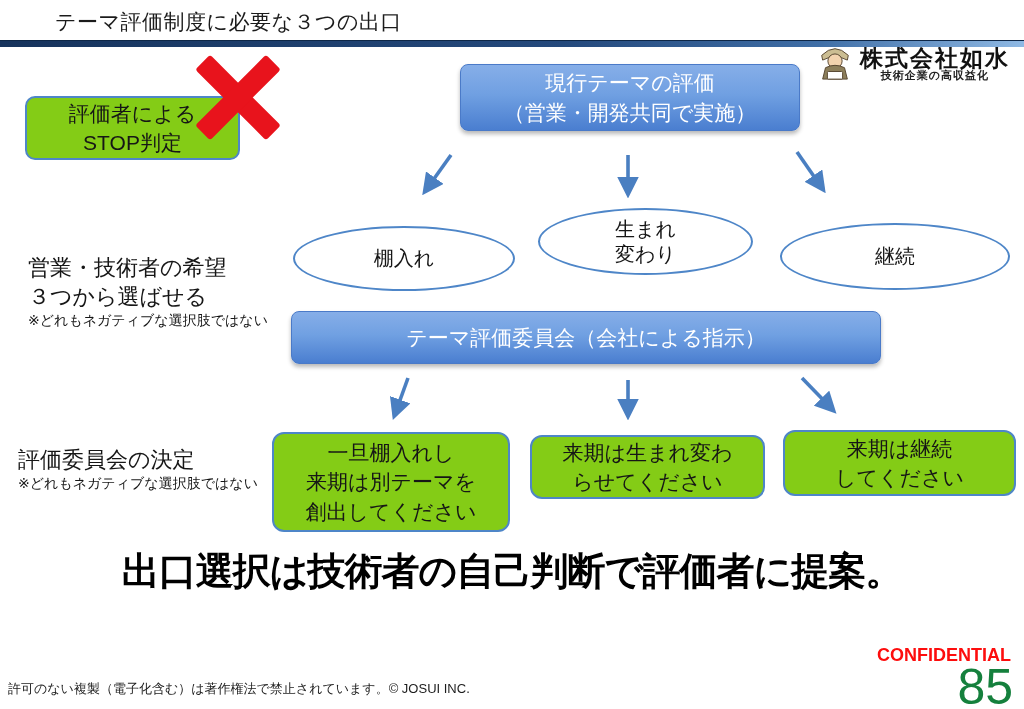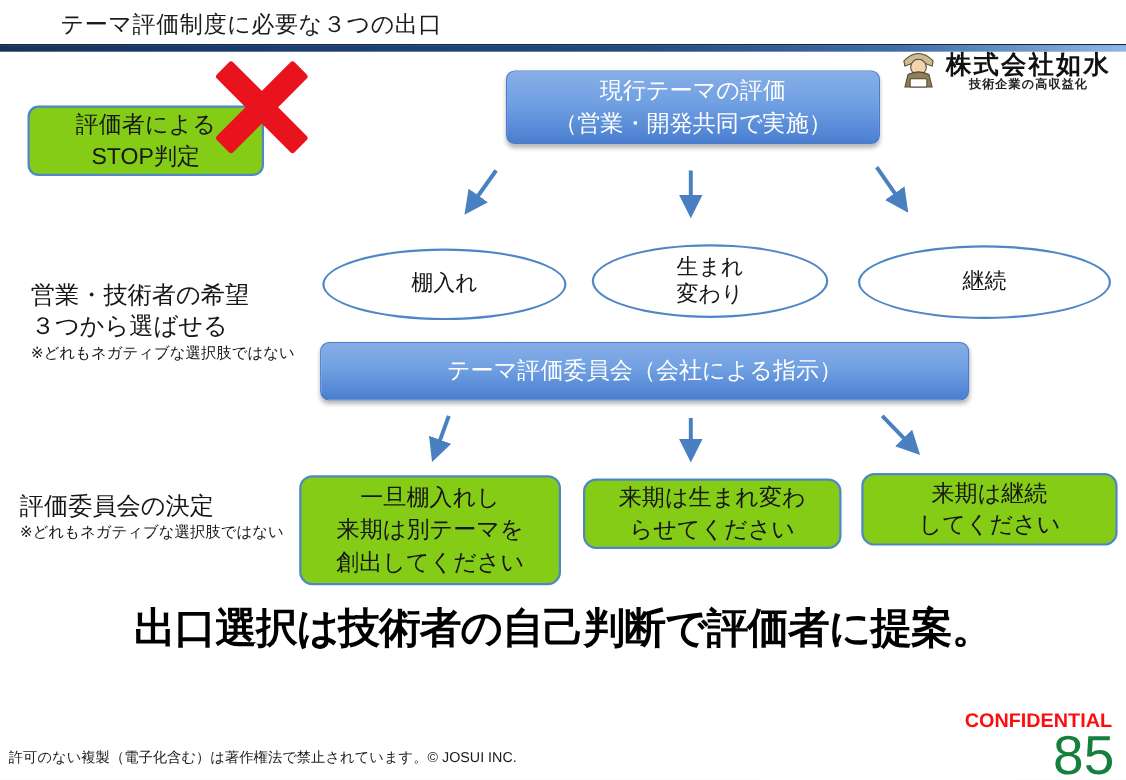--- a/index.html
+++ b/index.html
@@ -98,21 +98,21 @@
 
   <div class="abs blue-box" style="left:460px;top:64px;width:340px;height:67px;">
     <span class="bx-line">現行テーマの評価</span>
     <span class="bx-line">（営業・開発共同で実施）</span>
   </div>
 
   <div class="abs ellipse" style="left:293px;top:226px;width:222px;height:65px;">
     <span class="el-line">棚入れ</span>
     <span class="el-line"></span>
   </div>
-  <div class="abs ellipse" style="left:538px;top:222px;width:215px;height:67px;">
+  <div class="abs ellipse" style="left:538px;top:208px;width:215px;height:67px;">
     <span class="el-line">生まれ</span>
     <span class="el-line">変わり</span>
   </div>
   <div class="abs ellipse" style="left:780px;top:223px;width:230px;height:67px;">
     <span class="el-line">継続</span>
     <span class="el-line"></span>
   </div>
 
   <div class="abs note-block" style="left:28px;top:253px;">
     <div class="note-line">営業・技術者の希望</div>

